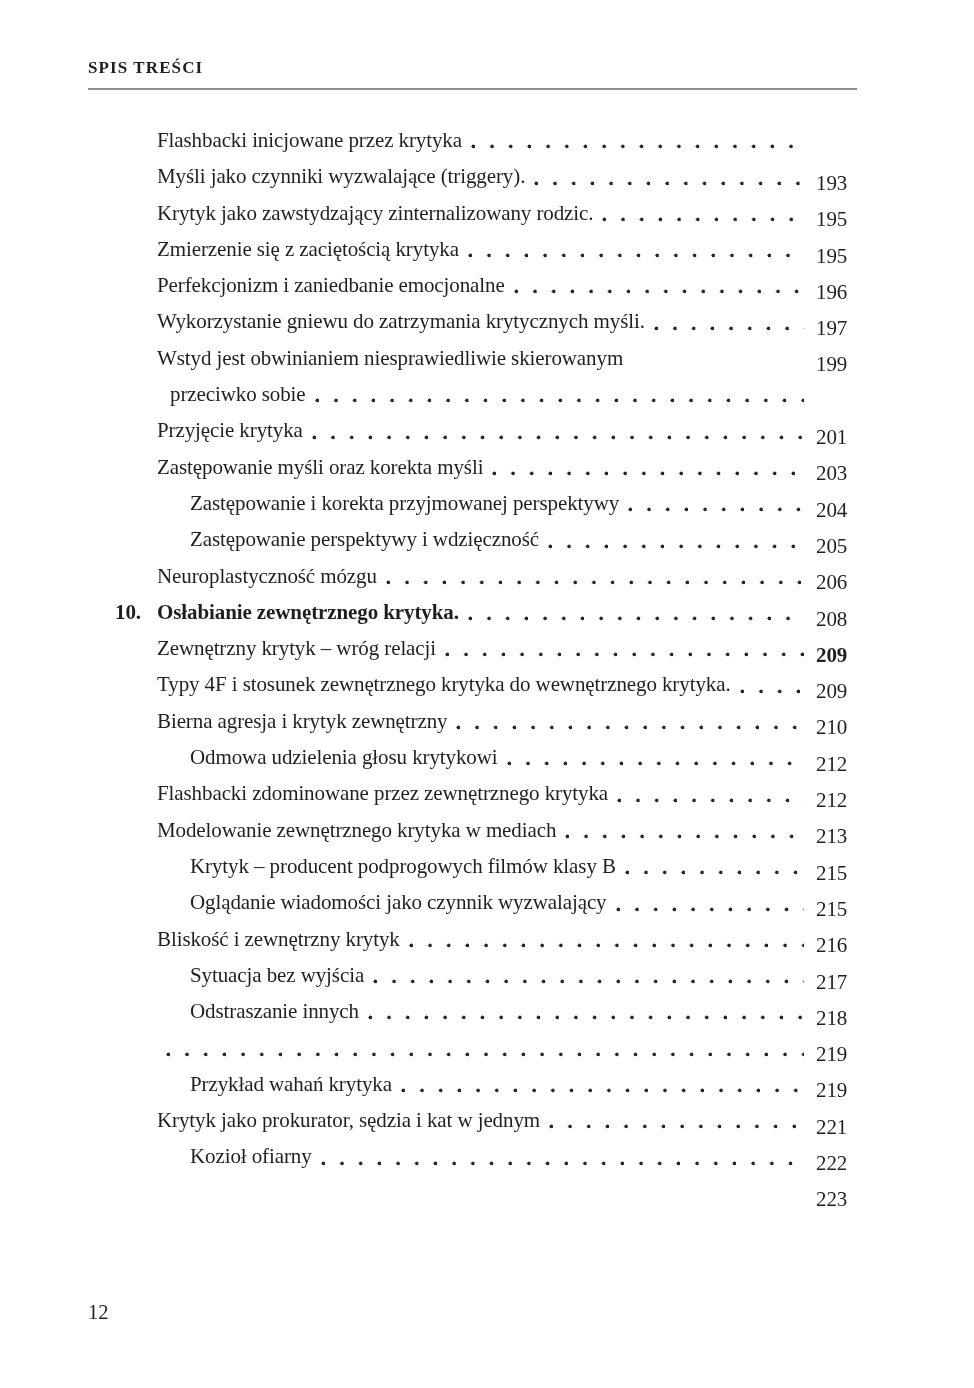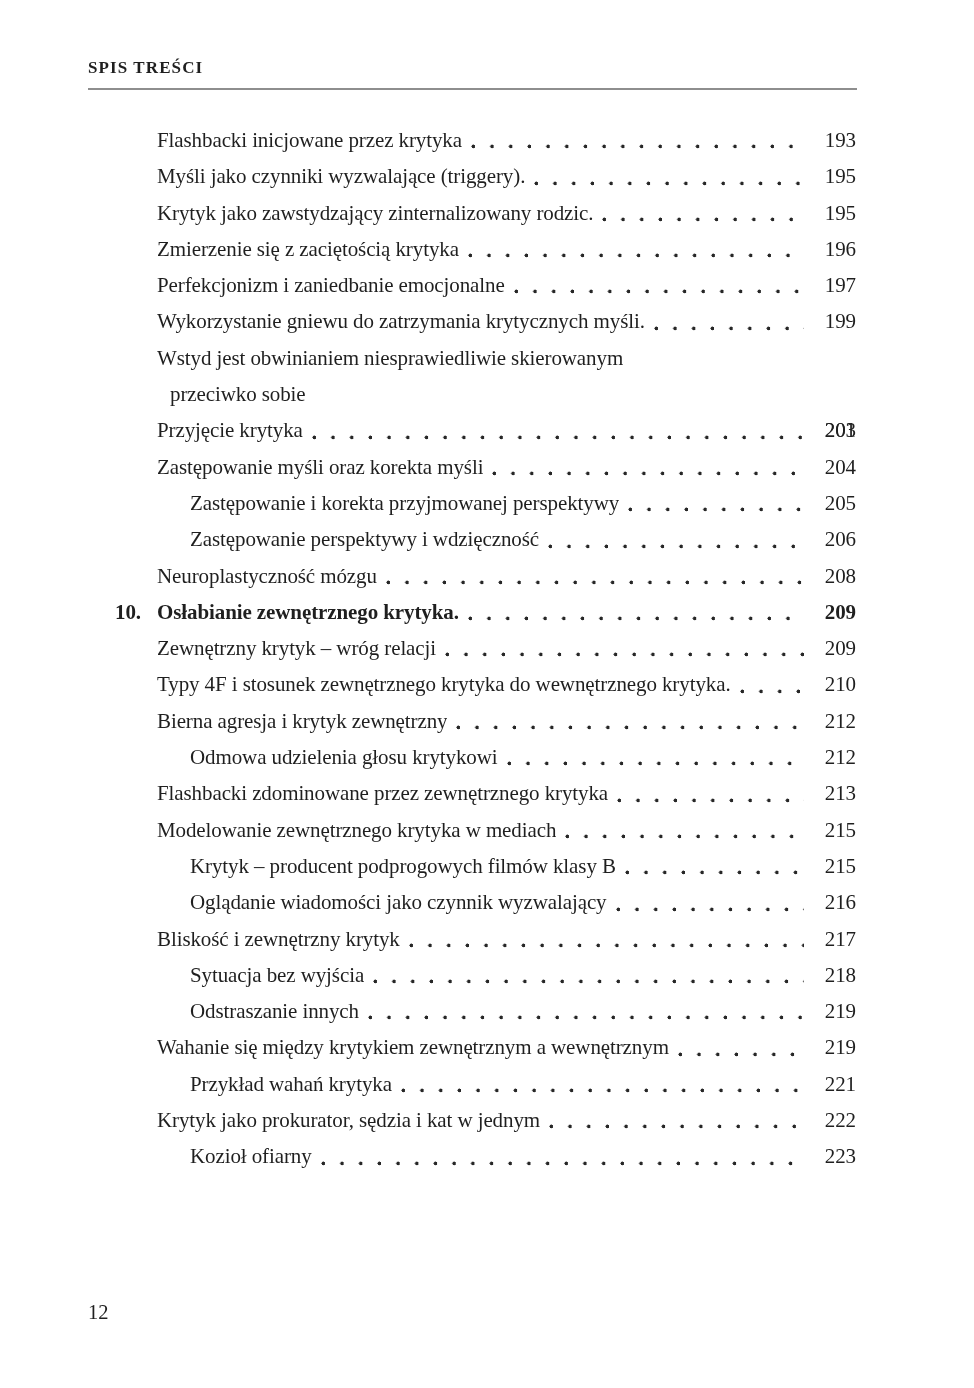--- a/index.html
+++ b/index.html
@@ -41,38 +41,39 @@
   }
   .row {
     display: flex;
     height: 36.3px;
     line-height: 36.3px;
     font-size: 21px;
     letter-spacing: -0.1px;
     white-space: nowrap;
   }
   .row.l1   { padding-left: 42px; }
-  .row.cont { padding-left: 55px; flex-direction: column; }
+  .row.cont { padding-left: 55px; }
   .row.l2   { padding-left: 75px; }
   .row.chapter { font-weight: bold; }
   .num   { flex: 0 0 42px; }
   .title { flex: 0 0 auto; overflow: hidden; }
   .leader {
     flex: 1 1 auto;
     min-width: 0;
     margin: 0 12px 0 9px;
     background-image: radial-gradient(circle at 2.2px 2.2px, var(--dots) 1.55px, rgba(0,0,0,0) 1.95px);
     background-size: 18.7px 4.5px;
     background-repeat: repeat-x;
     background-position: left bottom 9.5px;
   }
   .page-num {
     flex: 0 0 auto;
     min-width: 40px;
-    text-align: right;
+    text-align: left;
+    margin-top: 43px;
   }
   .folio {
     position: absolute;
     left: 88px; top: 1301px;
     font-size: 20.5px;
   }
 </style>
 </head>
 <body>
 
@@ -198,21 +199,20 @@
         <span class="title">Sytuacja bez wyjścia</span>
         <span class="leader"></span>
         <span class="page-num">218</span>
       </div>
       <div class="row l2">
         <span class="title">Odstraszanie innych</span>
         <span class="leader"></span>
         <span class="page-num">219</span>
       </div>
       <div class="row l1">
-        <span class="title">Wahanie się między krytykiem zewnętrznym a wewnętrznym</span>
         <span class="leader"></span>
         <span class="page-num">219</span>
       </div>
       <div class="row l2">
         <span class="title">Przykład wahań krytyka</span>
         <span class="leader"></span>
         <span class="page-num">221</span>
       </div>
       <div class="row l1">
         <span class="title">Krytyk jako prokurator, sędzia i kat w jednym</span>

